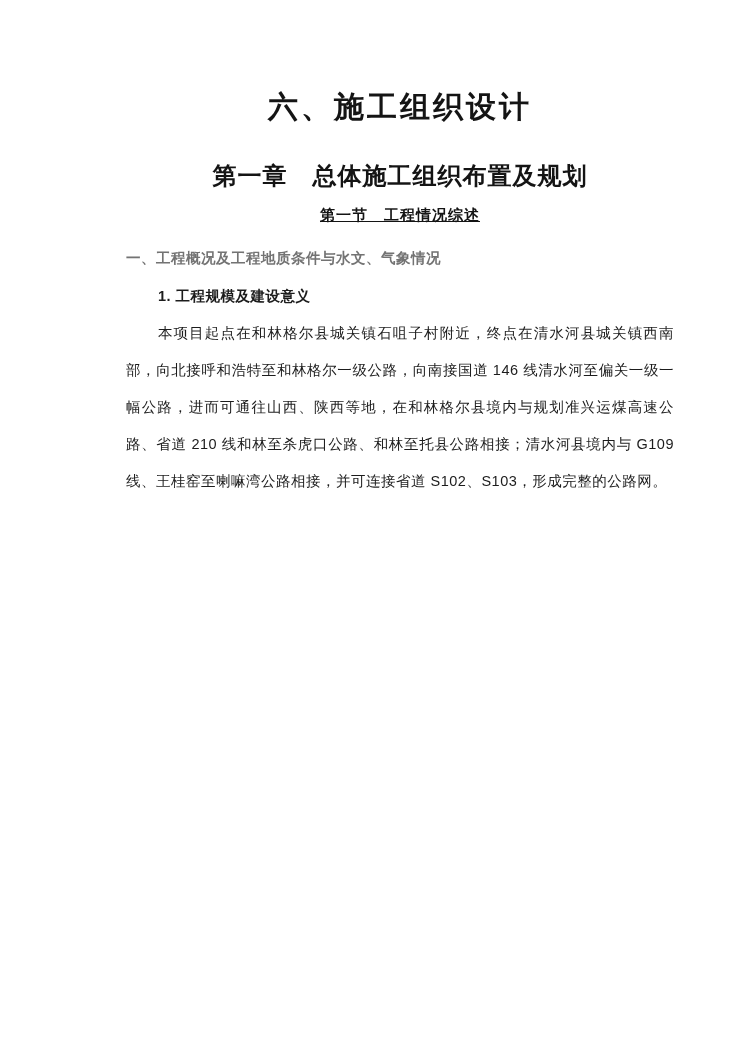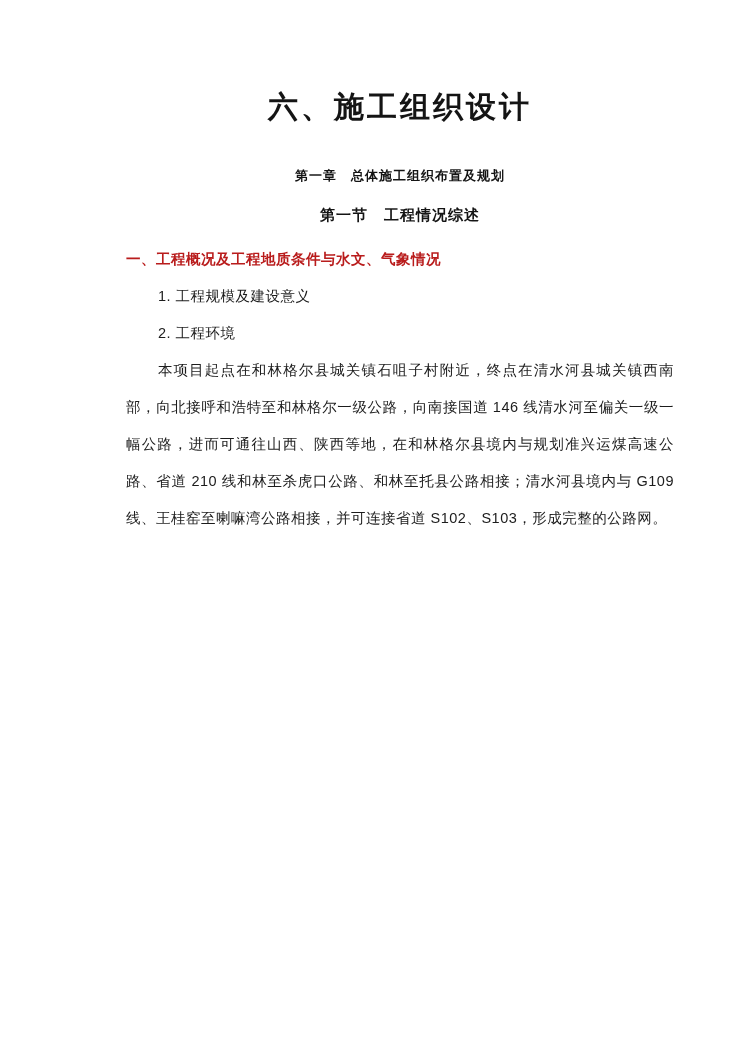--- a/index.html
+++ b/index.html
@@ -24,53 +24,55 @@
     text-align: center;
     font-size: 30px;
     font-weight: 700;
     letter-spacing: 3px;
     line-height: 42px;
     color: #141414;
   }
   .chapter-heading {
     margin: 36px 0 0 0;
     text-align: center;
-    font-size: 13px;
+    font-size: 24px;
     font-weight: 700;
     letter-spacing: 1px;
     line-height: 24px;
     color: #141414;
   }
   .section-heading {
     margin: 17px 0 0 0;
     text-align: center;
     font-size: 15px;
     font-weight: 700;
     letter-spacing: 1px;
     line-height: 20px;
     color: #141414;
+    text-decoration: underline;
   }
   .doc-body {
     margin-top: 16px;
     font-size: 14.5px;
     line-height: 37px;
     letter-spacing: 0.5px;
     text-align: justify;
     text-justify: inter-ideograph;
   }
   .doc-body p {
     margin: 0;
   }
   .block-heading-bold {
     font-weight: 700;
-    color: #b91c1c;
+    color: #737373;
+    font-family: Liberation Mono, monospace;
   }
   .block-subheading {
     text-indent: 2.2em;
-    font-weight: 400;
+    font-weight: 700;
   }
   .block-paragraph {
     text-indent: 2.2em;
     font-weight: 400;
   }
 </style>
 </head>
 <body>
 
 <div class="page">
@@ -83,19 +85,18 @@
 
   <div class="doc-body">
 
     <p class="block-heading-bold">一、工程概况及工程地质条件与水文、气象情况</p>
 
     <p class="block-subheading">1. 工程规模及建设意义</p>
 
 
 
 
-    <p class="block-subheading">2. 工程环境</p>
 
     <p class="block-paragraph">本项目起点在和林格尔县城关镇石咀子村附近，终点在清水河县城关镇西南部，向北接呼和浩特至和林格尔一级公路，向南接国道 146 线清水河至偏关一级一幅公路，进而可通往山西、陕西等地，在和林格尔县境内与规划准兴运煤高速公路、省道 210 线和林至杀虎口公路、和林至托县公路相接；清水河县境内与 G109 线、王桂窑至喇嘛湾公路相接，并可连接省道 S102、S103，形成完整的公路网。</p>
 
 
   </div>
 </div>
 
 </body></html>

